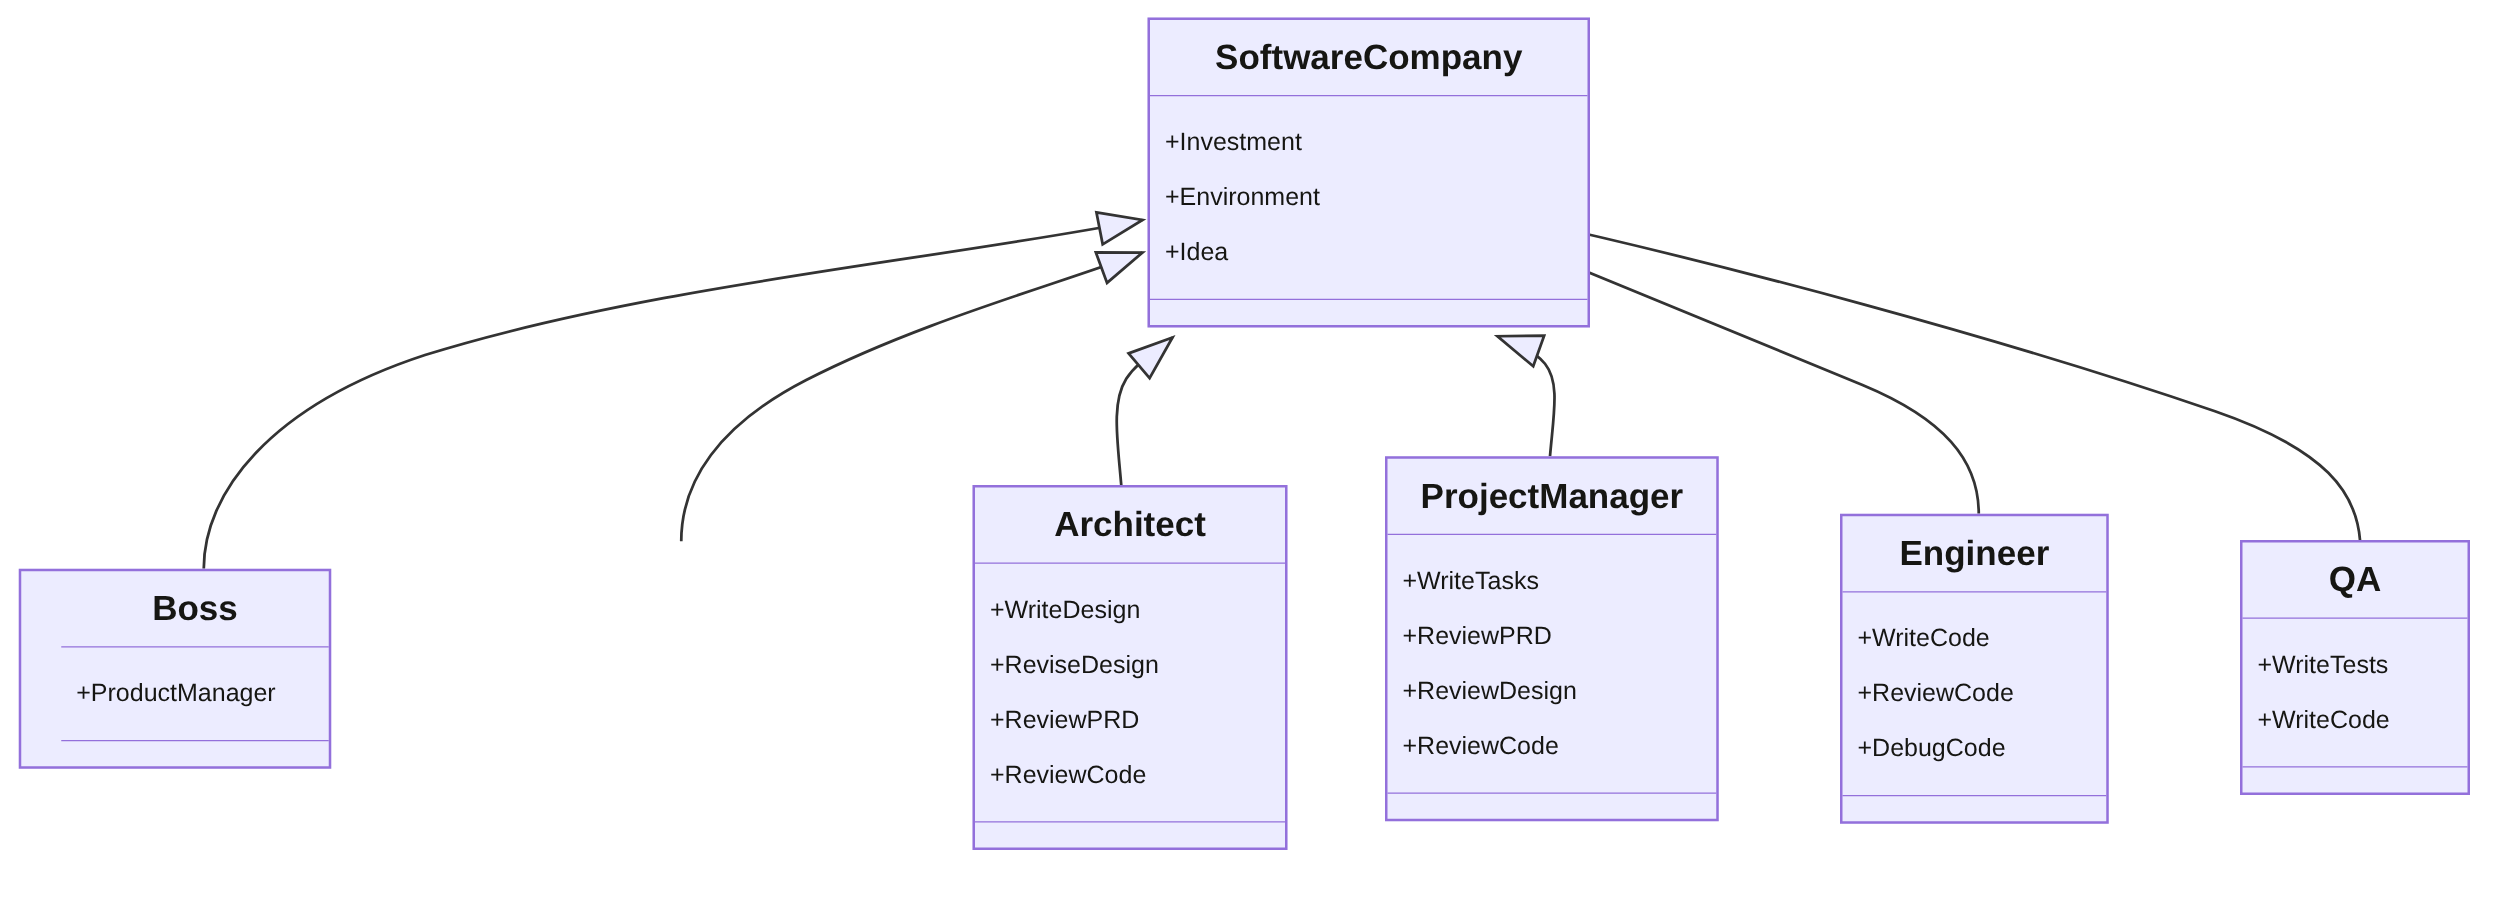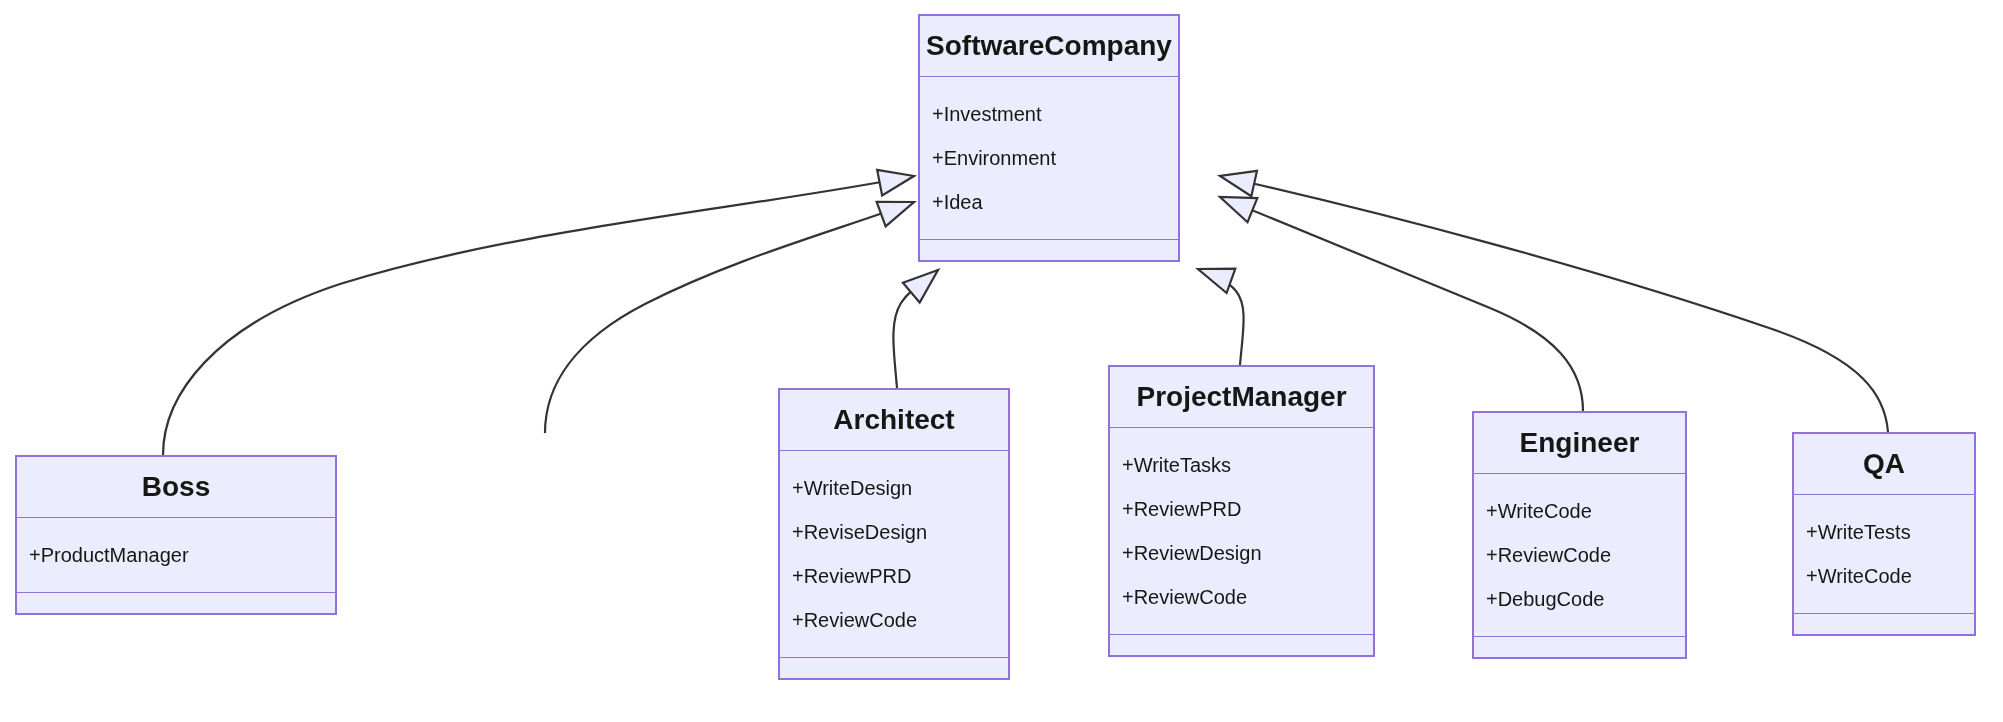--- a/index.html
+++ b/index.html
@@ -54,24 +54,24 @@
   }
   .member-row {
     font-size: 20px;
     line-height: 44px;
     white-space: nowrap;
   }
   .class-methods {
     height: 20px;
   }
   
-  .pos-software-company { left: 918px;  top: 14px;  width: 262px; }
-  .pos-boss             { left: 15px;   top: 455px; width: 322px; }
+  .pos-software-company { left: 918px;  top: 14px;  width: 354px; }
+  .pos-boss             { left: 15px;   top: 455px; width: 250px; padding-left: 32px; }
   .pos-product-manager  { left: 406px;  top: 433px; width: 272px; }
-  .pos-architect        { left: 778px;  top: 388px; width: 232px; }
+  .pos-architect        { left: 778px;  top: 388px; width: 252px; }
   .pos-project-manager  { left: 1108px; top: 365px; width: 267px; }
   .pos-engineer         { left: 1472px; top: 411px; width: 215px; }
   .pos-qa               { left: 1792px; top: 432px; width: 184px; }
 </style>
 </head>
 <body>
 
 <div class="diagram">
 
   <svg class="edges-layer" viewBox="0 0 2003 722" xmlns="http://www.w3.org/2000/svg">

